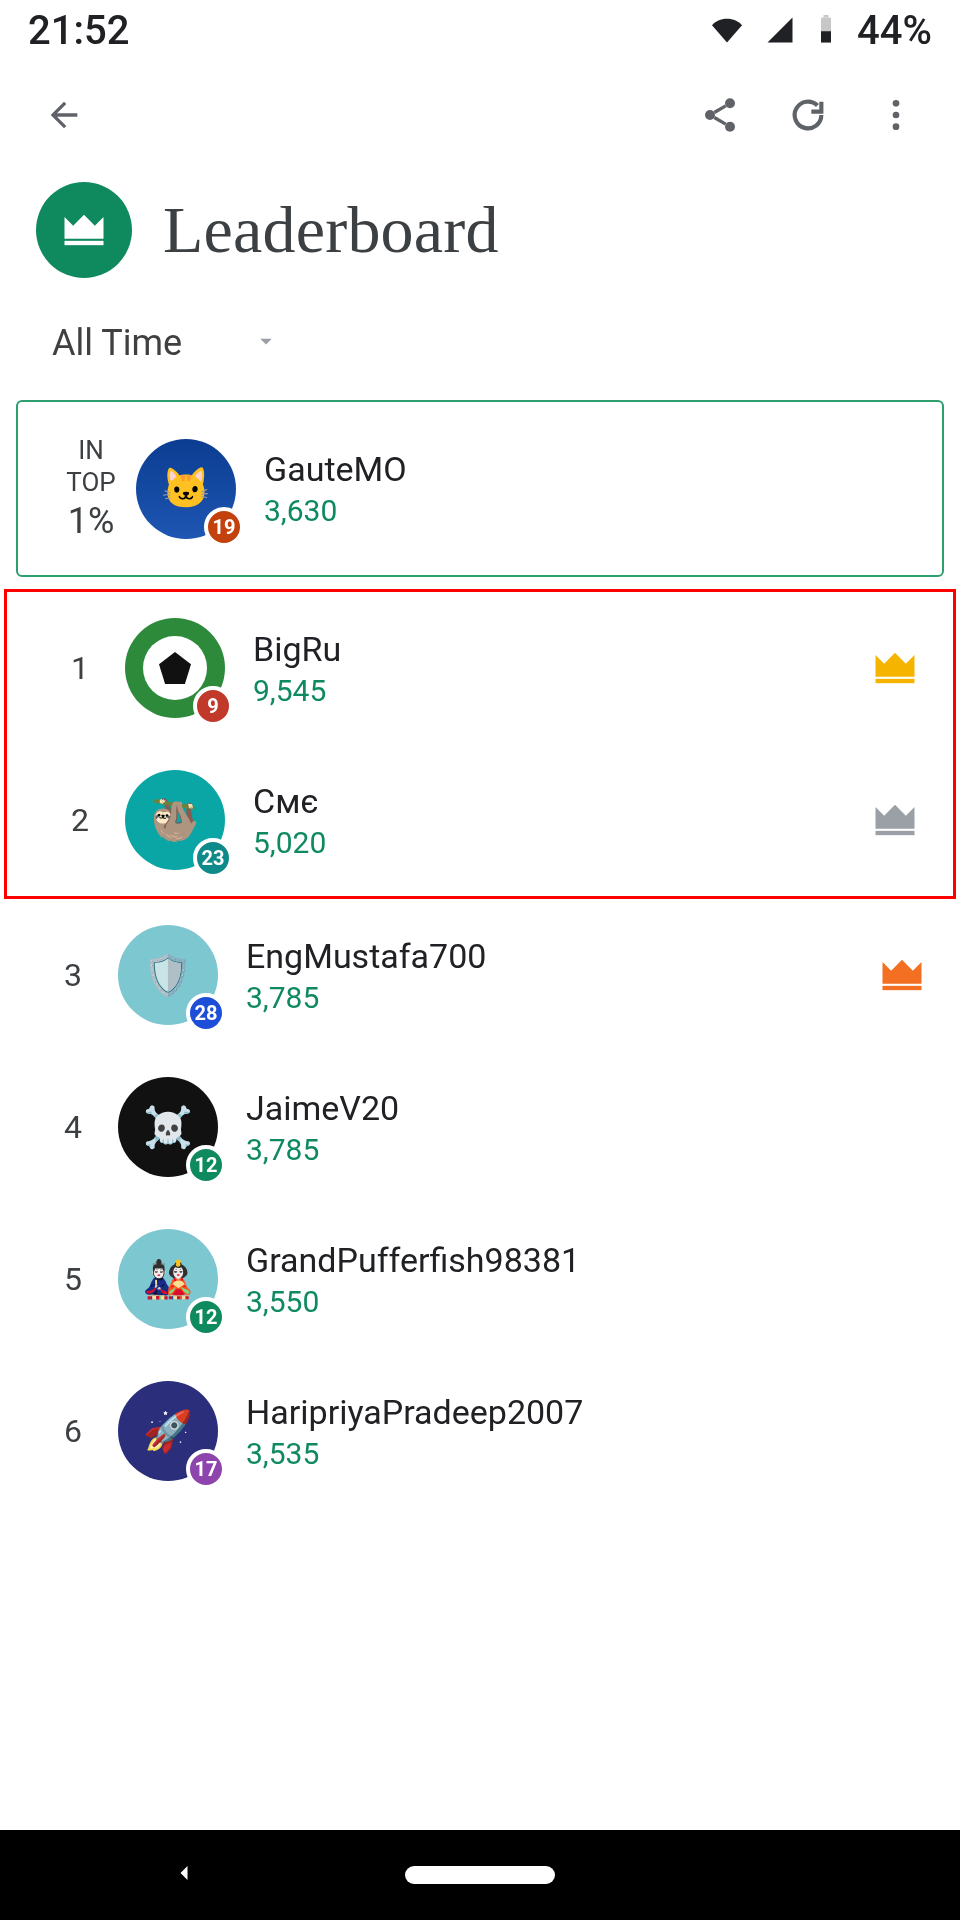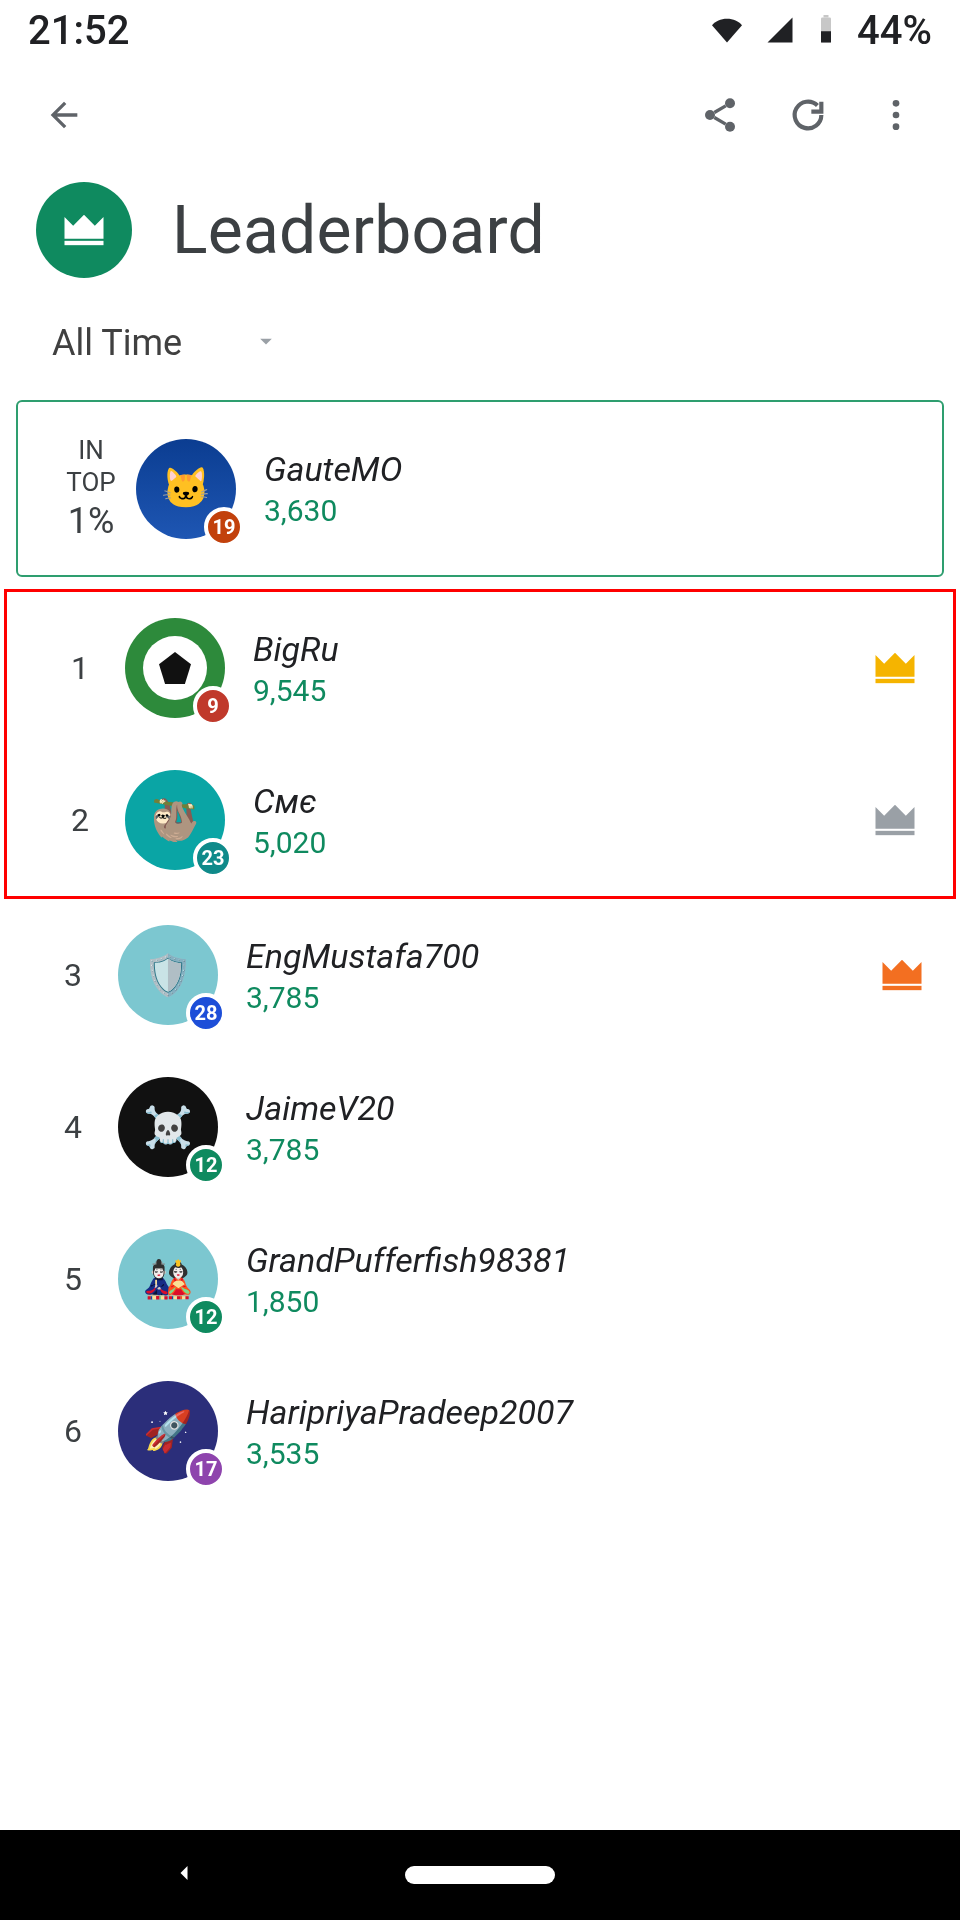--- a/index.html
+++ b/index.html
@@ -7,38 +7,38 @@
   
   .status-bar { height: 60px; display: flex; align-items: center; justify-content: space-between; padding: 0 28px; font-size: 40px; font-weight: 500; color: #202124; }
   .status-right { display: flex; align-items: center; gap: 23px; }
   .status-right svg { display: block; }
   
   .app-bar { height: 110px; display: flex; align-items: center; padding: 0 36px; gap: 32px; }
   .app-bar .spacer { flex: 1; }
   .icon-btn { width: 56px; height: 56px; display: flex; align-items: center; justify-content: center; color: #5f6368; }
   .icon-btn svg { width: 40px; height: 40px; }
   
-  .title-row { display: flex; align-items: center; gap: 40px; padding: 12px 20px 40px 36px; }
+  .title-row { display: flex; align-items: center; gap: 31px; padding: 12px 20px 40px 36px; font-family: Liberation Serif, serif; }
   .title-badge { width: 96px; height: 96px; border-radius: 50%; background: #0f8a5f; display: flex; align-items: center; justify-content: center; }
   .title-badge svg { width: 52px; height: 52px; }
   .title-text { font-size: 66px; color: #3c4043; letter-spacing: 0.2px; }
   
   .filter-row { padding: 4px 52px 36px 52px; display: flex; align-items: center; }
   .filter-label { font-size: 36px; color: #404040; }
   .filter-caret { margin-left: 70px; }
   .filter-caret svg { width: 28px; height: 28px; fill: #9aa0a6; }
   
   .me-card { margin: 0 16px 12px 16px; border: 2px solid #2e9e6f; border-radius: 6px; height: 177px; display: flex; align-items: center; padding: 0 28px; }
   .rank-col { width: 90px; text-align: center; font-size: 26px; color: #3c4043; line-height: 1.25; }
   .rank-col .big { font-size: 36px; }
   .avatar-wrap { position: relative; width: 100px; height: 100px; margin-right: 28px; }
   .avatar { width: 100px; height: 100px; border-radius: 50%; display: flex; align-items: center; justify-content: center; color: #fff; font-size: 40px; }
   .level-badge { position: absolute; right: -8px; bottom: -8px; min-width: 40px; height: 40px; border-radius: 50%; border: 4px solid #fff; display: flex; align-items: center; justify-content: center; font-size: 20px; font-weight: 700; color: #fff; padding: 0 4px; }
   .info { flex: 1; min-width: 0; }
-  .name { font-size: 34px; color: #202124; white-space: nowrap; overflow: hidden; text-overflow: ellipsis; font-style: italic; }
+  .name { font-size: 34px; color: #202124; white-space: nowrap; overflow: hidden; text-overflow: ellipsis; }
   .score { font-size: 30px; color: #0f8a5f; margin-top: 4px; }
   .medal { width: 60px; display: flex; justify-content: center; }
   .medal svg { width: 52px; height: 52px; }
   
   .highlight-box { border: 3px solid #ff0000; margin: 0 4px; }
   
   .row { height: 152px; display: flex; align-items: center; padding: 0 28px; }
   .row .rank { width: 90px; text-align: center; font-size: 32px; color: #3c4043; }
   
   .nav-bar { position: absolute; left: 0; right: 0; bottom: 0; height: 90px; background: #000; display: flex; align-items: center; justify-content: center; gap: 180px; }
@@ -227,21 +227,21 @@
     <div class="row">
     <div class="rank">5</div>
     <div class="avatar-wrap">
       <div class="avatar av-5">
           <span>🎎</span>
         </div>
       <div class="level-badge" style="background:#0f8a5f">12</div>
     </div>
     <div class="info">
       <div class="name">GrandPufferfish98381</div>
-      <div class="score">1,850</div>
+      <div class="score">3,550</div>
     </div>
     <div class="medal"></div>
   </div>
     <div class="row">
     <div class="rank">6</div>
     <div class="avatar-wrap">
       <div class="avatar av-6">
           <span>🚀</span>
         </div>
       <div class="level-badge" style="background:#8e44ad">17</div>

